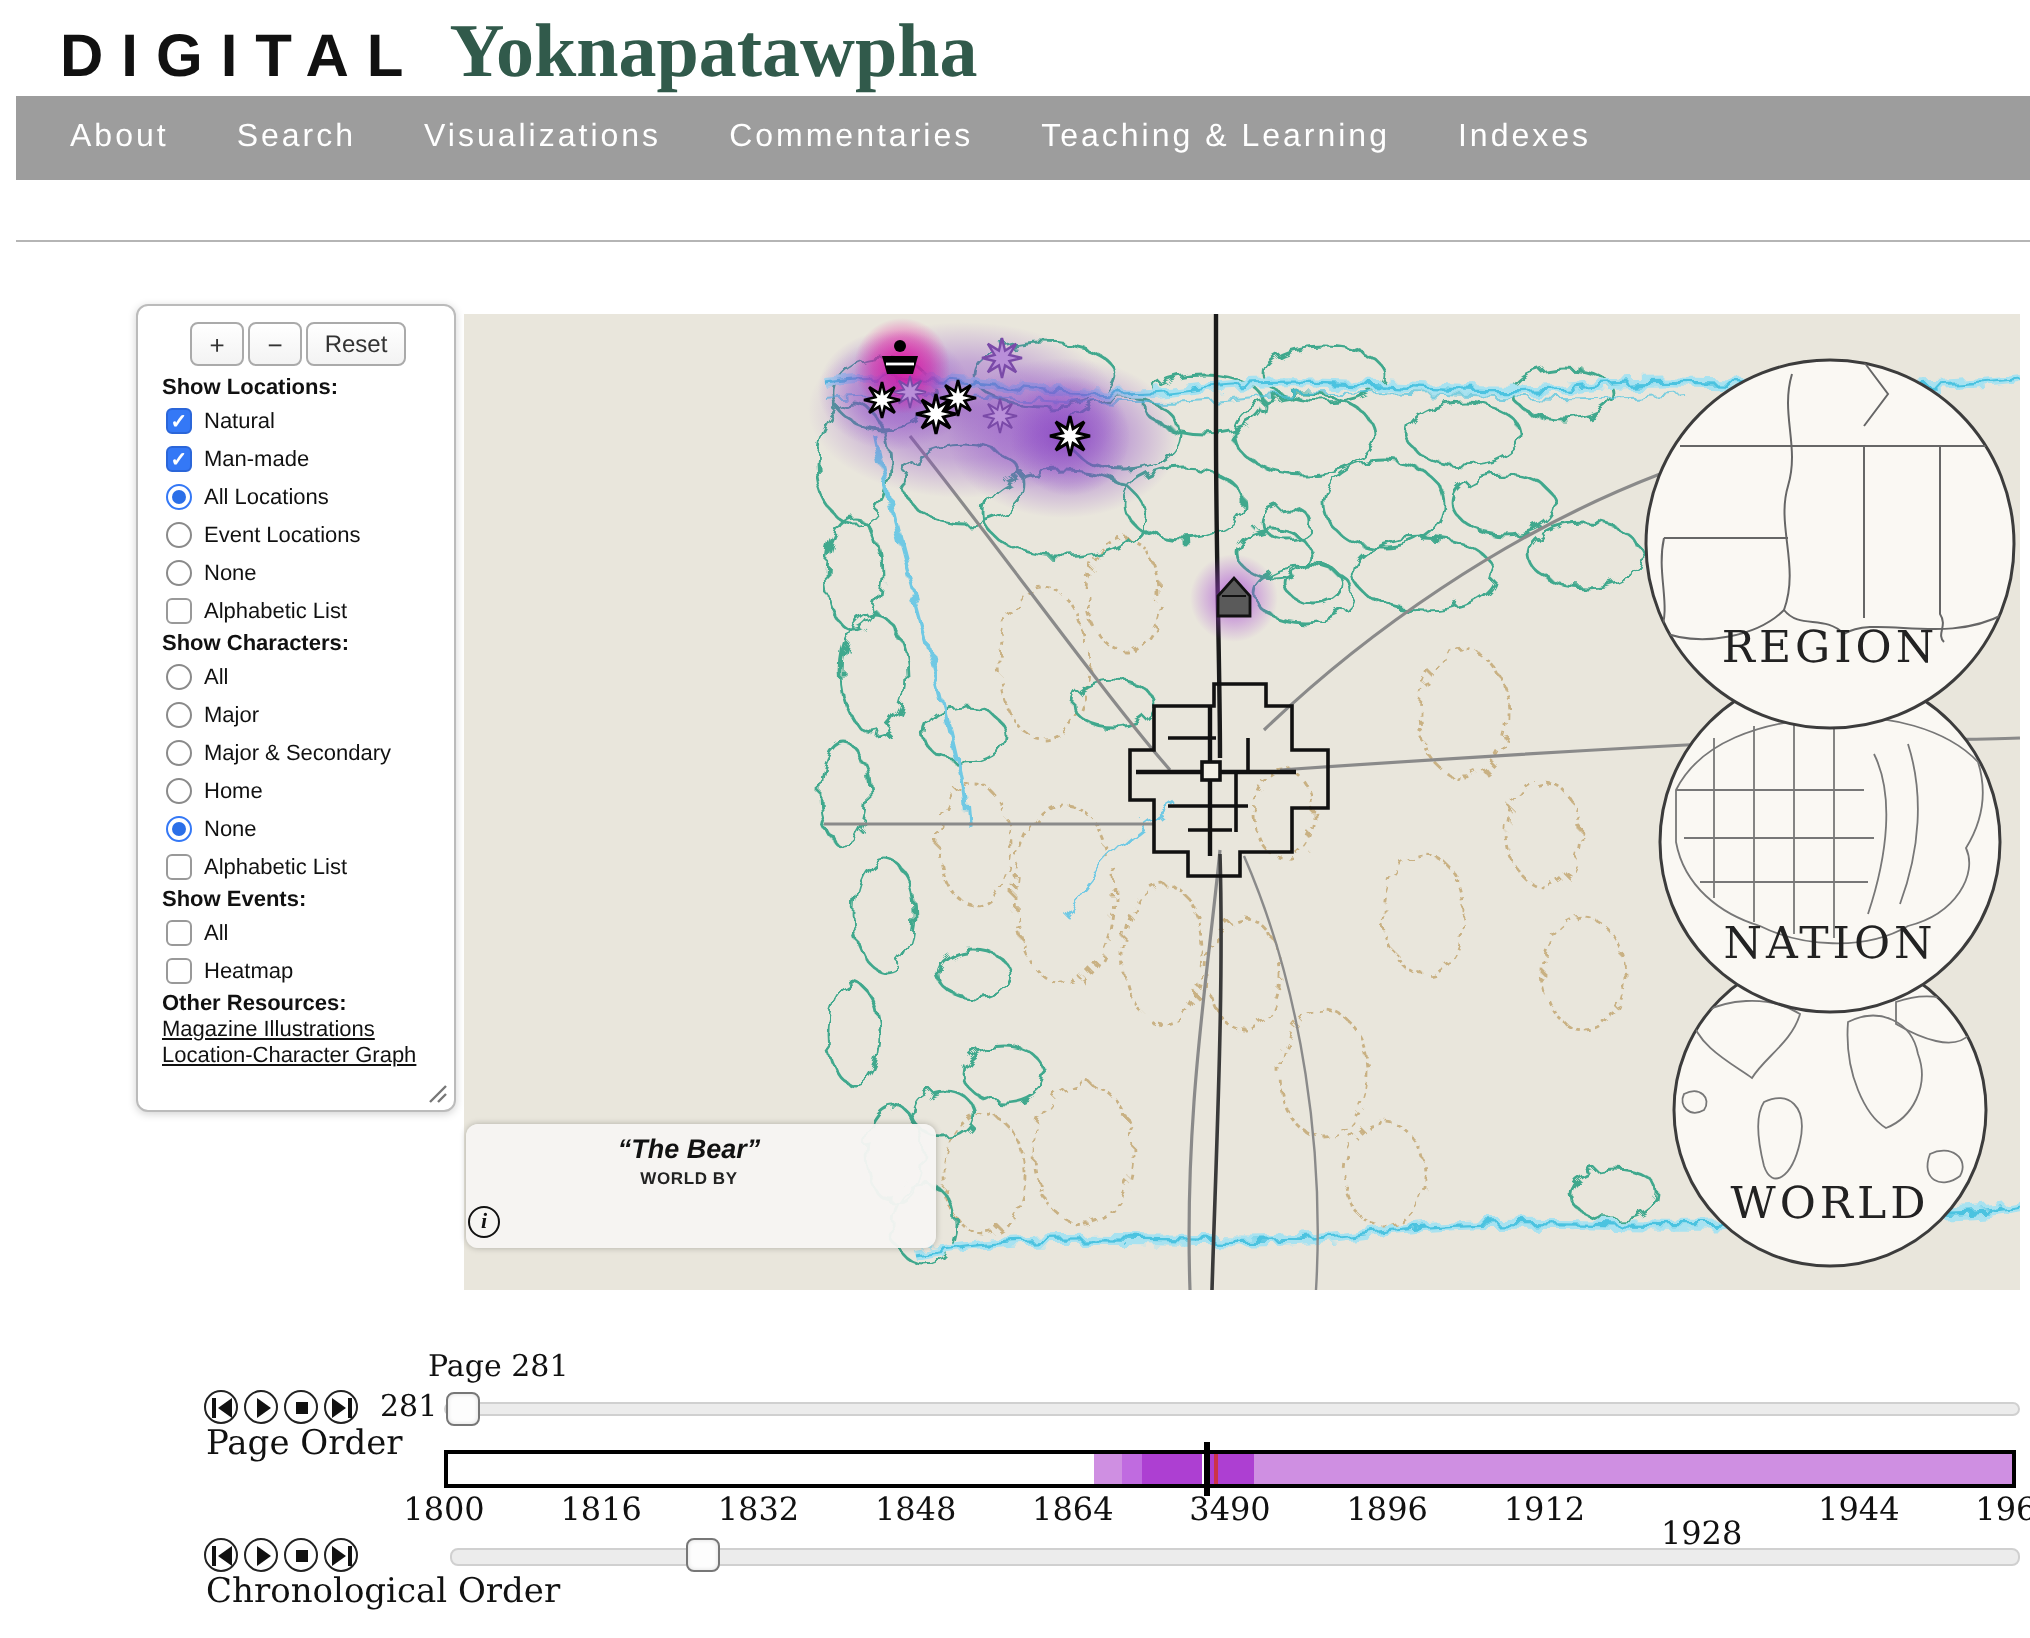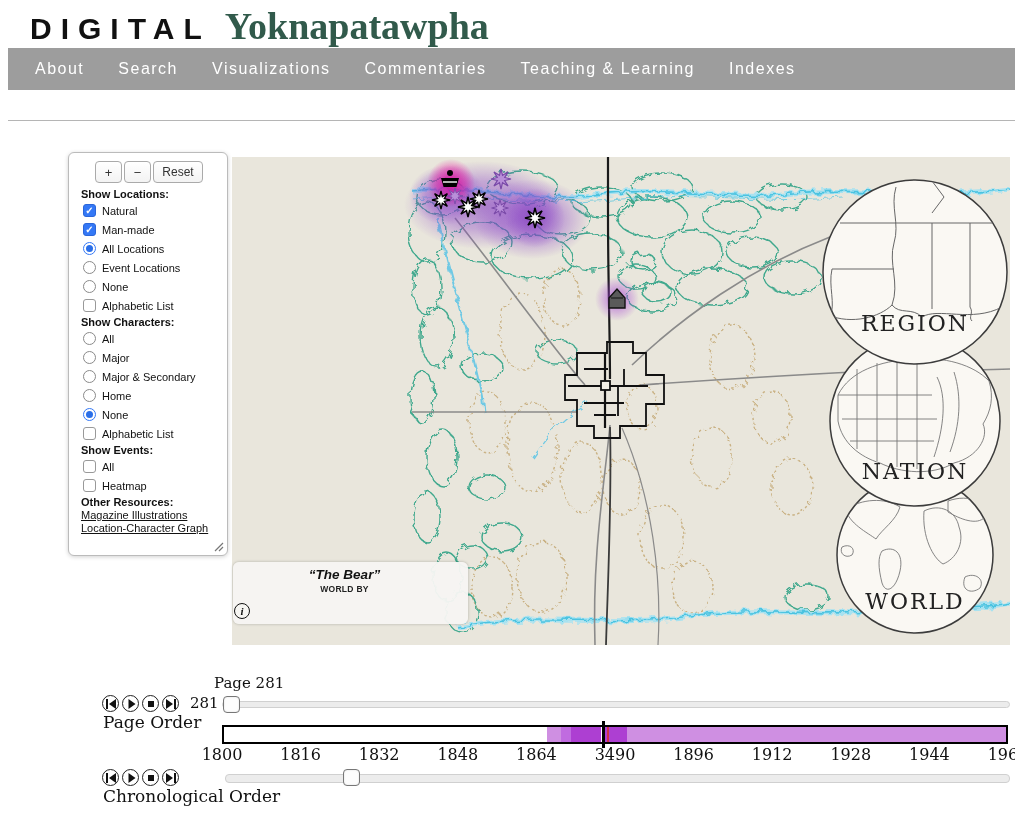--- a/index.html
+++ b/index.html
@@ -425,21 +425,21 @@
   </div>
 <div class="abs" id="timeline-ticks">
     <span class="tick" style="left: 0%;">1800</span>
     <span class="tick" style="left: 10%;">1816</span>
     <span class="tick" style="left: 20%;">1832</span>
     <span class="tick" style="left: 30%;">1848</span>
     <span class="tick" style="left: 40%;">1864</span>
     <span class="tick" style="left: 50%;">3490</span>
     <span class="tick" style="left: 60%;">1896</span>
     <span class="tick" style="left: 70%;">1912</span>
-    <span class="tick" style="left: 80%;">1928</span>
+    <span class="tick" style="left: 80%; margin-top: 12px;">1928</span>
     <span class="tick" style="left: 90%;">1944</span>
     <span class="tick" style="left: 100%;">1960</span>
   </div>
 
 <div class="abs media-row" id="media-row-chrono">
   <span class="mbtn">
       <svg width="10" height="10">
         <rect x="0" y="0" width="2" height="10" fill="#111"></rect>
         <path d="M10,0 10,10 3,5 Z" fill="#111"></path>
       </svg>

